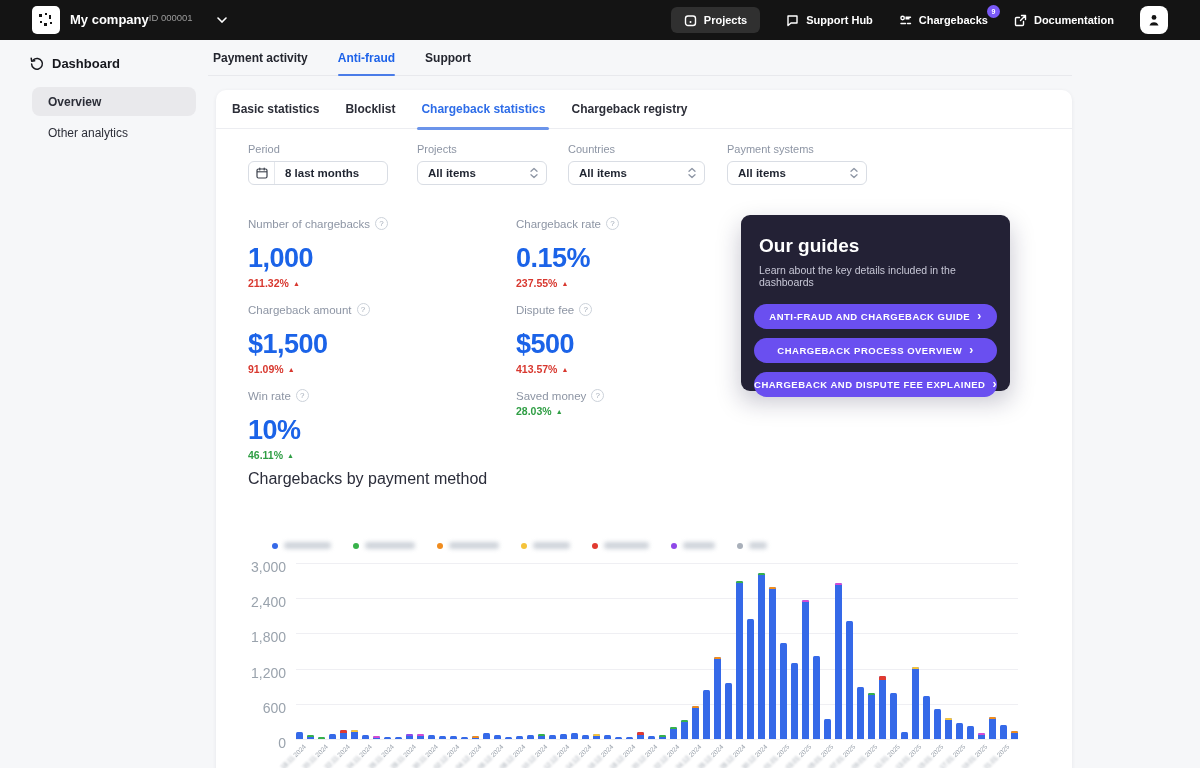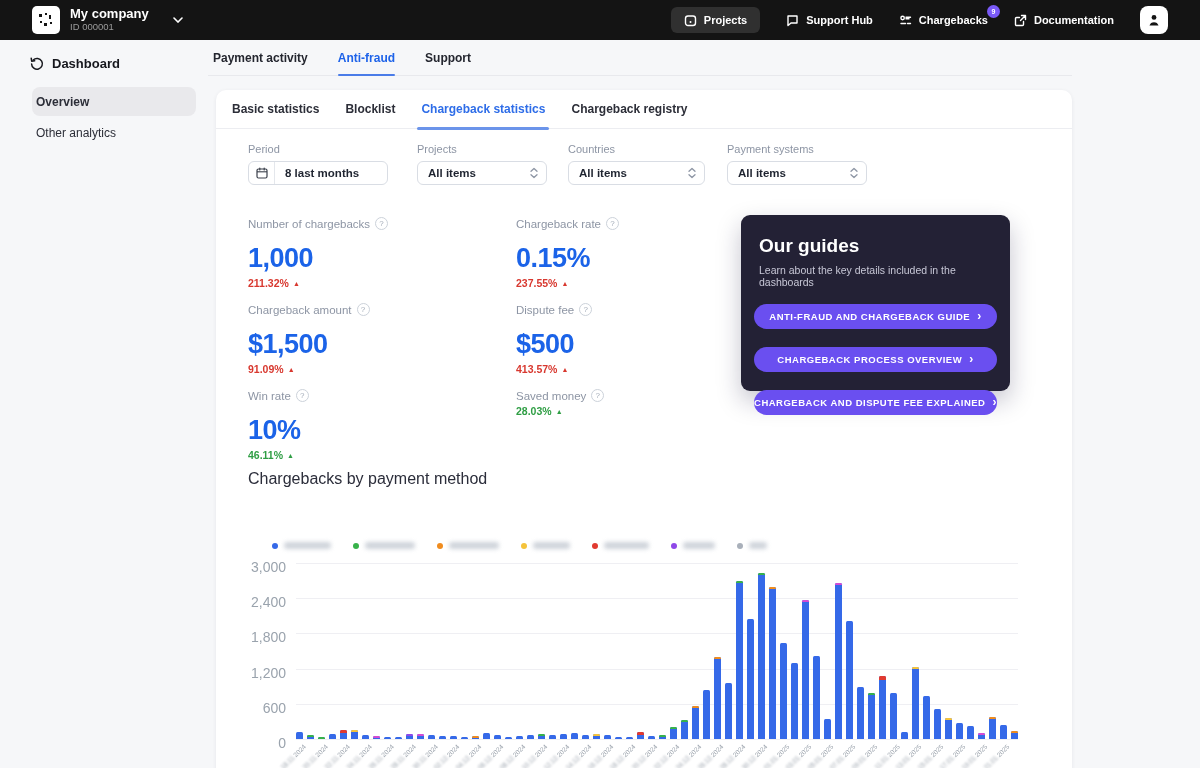--- a/index.html
+++ b/index.html
@@ -5,39 +5,39 @@
   * { margin:0; padding:0; box-sizing:border-box; }
   html,body { width:1200px; height:768px; overflow:hidden;
     font-family:"Liberation Sans","DejaVu Sans",sans-serif; background:#f6f7f9; color:#24262f; }
 
   
   .topbar { position:absolute; left:0; top:0; width:1200px; height:40px; background:#141414;
     display:flex; align-items:center; justify-content:space-between; padding:0 32px; z-index:30; }
   .tb-left { display:flex; align-items:center; gap:10px; }
   .logo-box { width:28px; height:28px; background:#fff; border-radius:5px; position:relative; }
   .logo-box i { position:absolute; background:#141414; }
-  .company { display:flex; flex-direction:column; line-height:1.15; }
+  .company { display:flex; flex-direction:row; line-height:1.15; }
   .company .c-name { color:#fff; font-size:13px; font-weight:bold; }
   .company .c-id { color:#9b9b9b; font-size:9.5px; }
   .tb-chev { margin-left:14px; }
   .tb-right { display:flex; align-items:center; gap:26px; }
   .nav-item { display:flex; align-items:center; gap:7px; color:#fff; font-size:11px; font-weight:bold;
     position:relative; cursor:pointer; }
   .nav-item.pill { background:#303030; border-radius:6px; height:26px; padding:0 13px; }
   .badge { position:absolute; top:-9px; right:-12px; width:13px; height:13px; border-radius:50%;
     background:#7a5af8; color:#fff; font-size:7px; font-weight:bold; display:flex; align-items:center; justify-content:center; }
   .avatar-btn { width:28px; height:28px; background:#fff; border-radius:8px; display:flex;
     align-items:center; justify-content:center; }
 
   
   .sidebar { position:absolute; left:0; top:40px; width:208px; bottom:0; }
   .sb-head { display:flex; align-items:center; gap:8px; padding:16px 0 14px 30px;
     font-size:13px; font-weight:bold; color:#16171d; }
   .sb-item { margin:2px 12px 2px 32px; height:29px; display:flex; align-items:center;
-    padding-left:4px; font-size:12px; color:#2c2e38; border-radius:8px; cursor:pointer; }
+    padding-left:16px; font-size:12px; color:#2c2e38; border-radius:8px; cursor:pointer; }
   .sb-item.active { background:#e9e9ec; font-weight:bold; }
 
   
   .main { position:absolute; left:208px; top:40px; right:0; bottom:0; }
   .tabs { display:flex; gap:30px; padding:0 0 0 5px; height:36px; align-items:center;
     border-bottom:1px solid #e8e9ed; width:864px; }
   .tab { font-size:12px; color:#24262f; font-weight:bold; position:relative; height:100%;
     display:flex; align-items:center; cursor:pointer; }
   .tab.active { color:#1e63e9; }
   .tab.active::after { content:""; position:absolute; left:0; right:0; bottom:-1px; height:2px;
@@ -75,21 +75,21 @@
   .s-change { margin-top:3px; font-size:10.5px; font-weight:bold; display:flex; align-items:center; gap:4px; }
   .s-change .tri { font-size:7px; }
   .s-change.neg { color:#d8382f; }
   .s-change.pos { color:#2f9e44; }
 
   
   .guides { position:absolute; left:525px; top:125px; width:269px; height:176px; background:#232135;
     border-radius:9px; box-shadow:0 10px 24px rgba(25,20,60,.25); padding:20px 13px 0 13px; }
   .g-title { color:#fff; font-size:19px; font-weight:bold; padding-left:5px; }
   .g-sub { color:#c7c7d6; font-size:10.5px; margin-top:7px; padding-left:5px; }
-  .g-btn { margin-top:18px; height:25px; border-radius:13px; background:#6a4ff0; border:none;
+  .g-btn { margin-top:9px; height:25px; border-radius:13px; background:#6a4ff0; border:none;
     width:100%; color:#fff; font-family:inherit; font-size:9.5px; font-weight:bold; letter-spacing:.5px;
     display:flex; align-items:center; justify-content:center; gap:7px; cursor:pointer; }
   .g-btn:first-of-type { margin-top:16px; }
   .g-btn .chev { font-size:12px; font-weight:bold; margin-top:-1px; }
 
   
   .chart { position:absolute; left:0; top:380px; width:100%; }
   .ch-title { padding-left:32px; font-size:16px; color:#2b2d3a; font-weight:500; }
   .legend { display:flex; align-items:center; gap:22px; margin:54px 0 0 56px; }
   .lg-item { display:flex; align-items:center; gap:6px; cursor:pointer; }

